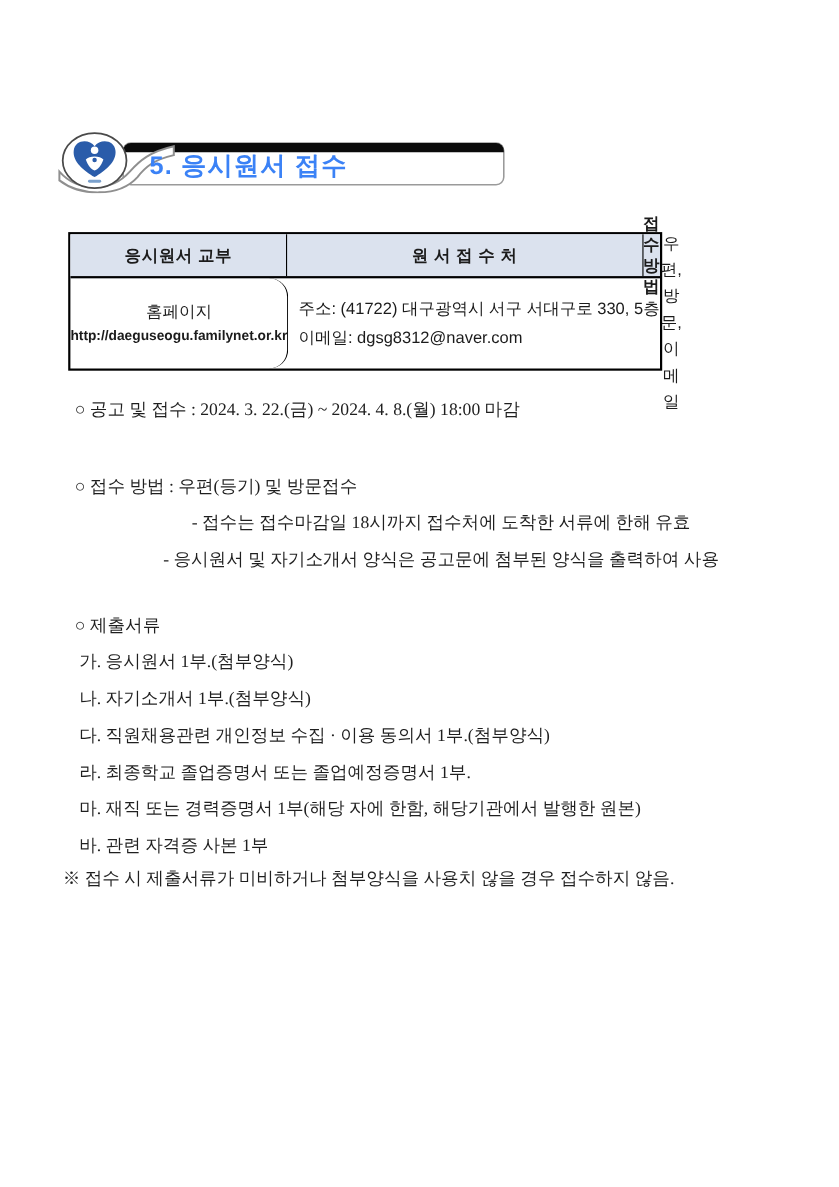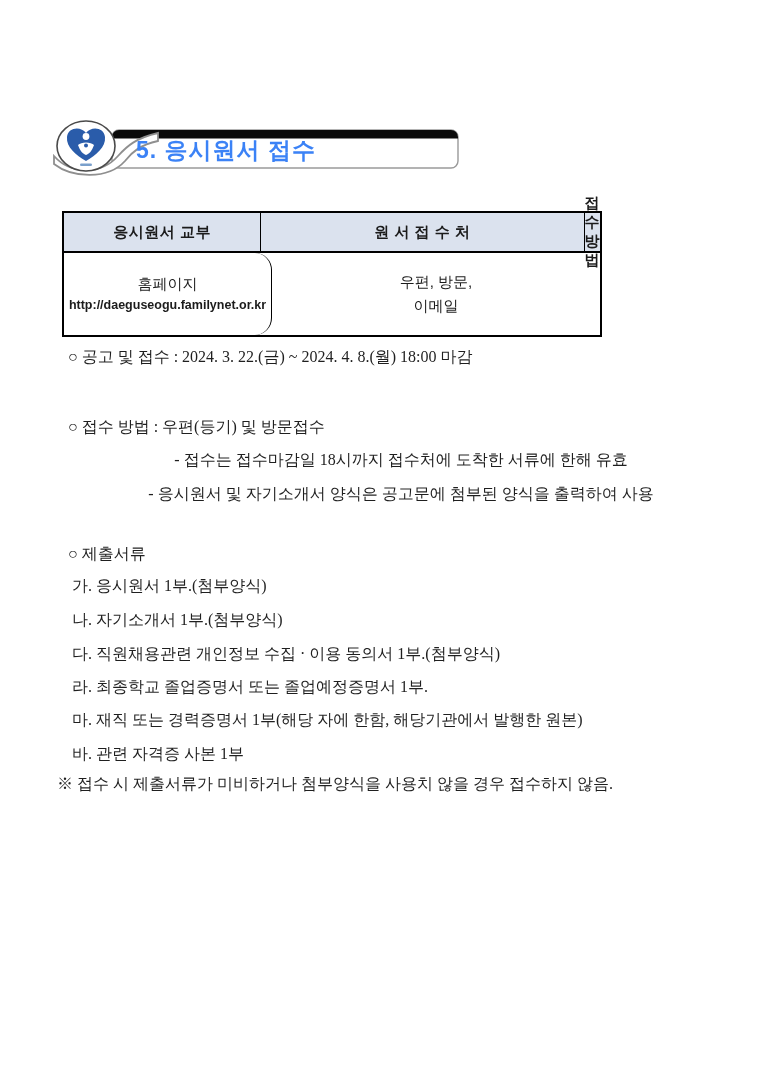--- a/index.html
+++ b/index.html
@@ -36,21 +36,21 @@
   .th{align-items:center;font-weight:bold;font-size:15px;letter-spacing:.5px;}
   .cell-center{align-items:center;text-align:center;border-radius:17px;}
   .cell-left{padding-left:9px;}
   .line-main{font-size:15px;line-height:22px;}
   .line-url{font-size:12.5px;line-height:20px;font-weight:bold;}
   .line-addr{font-size:15px;line-height:27px;white-space:nowrap;}
   .line-method{font-size:15px;line-height:24px;}
 
   
   .body-text{
-    position:absolute;left:57px;top:340px;width:660px;
+    position:absolute;left:57px;top:356px;width:660px;
     font-family:"Liberation Serif","DejaVu Serif",serif;
     font-size:16px;color:#1f1f1f;
   }
   .line{line-height:21px;white-space:nowrap;}
   .ml-circle{margin-left:11px;}
   .ml-dash{margin-left:28px;text-align:center;}
   .ml-star{margin-left:38px;}
   .ml-item{margin-left:15px;}
   .ml-note{margin-left:0;}
 </style>
@@ -84,20 +84,24 @@
     <div class="t-row t-head">
       <div class="t-cell c1 th">응시원서 교부</div>
       <div class="t-cell c2 th">원 서 접 수 처</div>
       <div class="t-cell c3 th">접수방법</div>
     </div>
     <div class="t-row t-bodyrow">
       <div class="t-cell c1 cell-center">
         <div class="line-main">홈페이지</div>
         <div class="line-url">http://daeguseogu.familynet.or.kr</div>
       </div>
+      <div class="t-cell c2 cell-left">
+        <div class="line-addr">주소: (41722) 대구광역시 서구 서대구로 330, 5층</div>
+        <div class="line-addr">이메일: dgsg8312@naver.com</div>
+      </div>
       <div class="t-cell c3 cell-center">
         <div class="line-method">우편, 방문,</div>
         <div class="line-method">이메일</div>
       </div>
     </div>
   </div>
 
   <div class="body-text">
     <div class="line ml-circle" style="margin-top:6px">○ 공고 및 접수 : 2024. 3. 22.(금) ~ 2024. 4. 8.(월) 18:00 마감</div>
     <div class="line ml-circle" style="margin-top:49px">○ 접수 방법 : 우편(등기) 및 방문접수</div>

